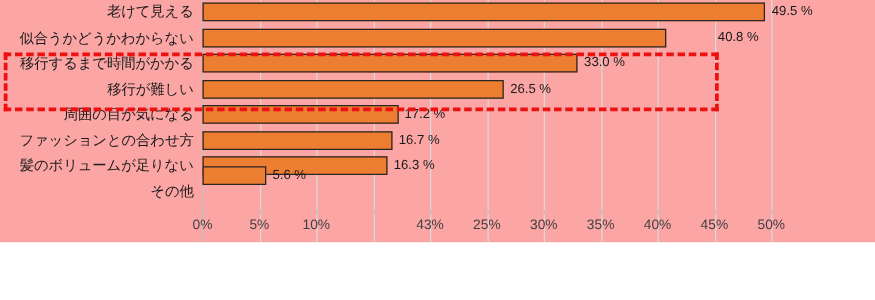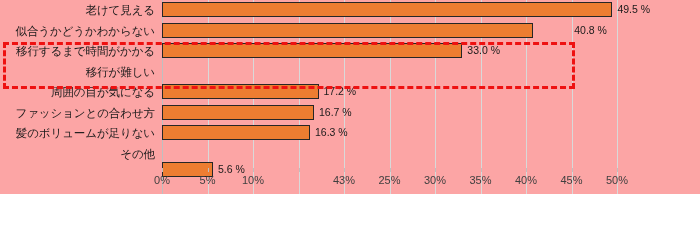--- a/index.html
+++ b/index.html
@@ -162,33 +162,37 @@
         <div class="bar-value" style="left: 450.45px; color: rgb(26, 26, 26);">49.5 %</div>
       </div>
       <div class="bar-row" style="top: 20.5px;">
         <div class="bar" style="width: 371.28px; background: rgb(237, 125, 49); border-color: rgb(38, 38, 38);"></div>
         <div class="bar-value" style="left: 371.28px; color: rgb(26, 26, 26); padding-left: 41px;">40.8 %</div>
       </div>
       <div class="bar-row" style="top: 41px;">
         <div class="bar" style="width: 300.3px; background: rgb(237, 125, 49); border-color: rgb(38, 38, 38);"></div>
         <div class="bar-value" style="left: 300.3px; color: rgb(26, 26, 26);">33.0 %</div>
       </div>
+      <div class="bar-row" style="top: 61.5px;">
+        <div class="bar" style="width: 241.15px; background: rgb(237, 125, 49); border-color: rgb(38, 38, 38);"></div>
+        <div class="bar-value" style="left: 241.15px; color: rgb(26, 26, 26);">26.5 %</div>
+      </div>
       <div class="bar-row" style="top: 82px;">
         <div class="bar" style="width: 156.52px; background: rgb(237, 125, 49); border-color: rgb(38, 38, 38);"></div>
         <div class="bar-value" style="left: 156.52px; color: rgb(26, 26, 26);">17.2 %</div>
       </div>
       <div class="bar-row" style="top: 102.5px;">
         <div class="bar" style="width: 151.97px; background: rgb(237, 125, 49); border-color: rgb(38, 38, 38);"></div>
         <div class="bar-value" style="left: 151.97px; color: rgb(26, 26, 26);">16.7 %</div>
       </div>
       <div class="bar-row" style="top: 123px;">
         <div class="bar" style="width: 148.33px; background: rgb(237, 125, 49); border-color: rgb(38, 38, 38);"></div>
         <div class="bar-value" style="left: 148px; color: rgb(26, 26, 26);">16.3 %</div>
       </div>
-      <div class="bar-row" style="top: 160px;">
+      <div class="bar-row" style="top: 131px;">
         <div class="bar" style="width: 50.96px; background: rgb(237, 125, 49); border-color: rgb(38, 38, 38);"></div>
         <div class="bar-value" style="left: 50.96px; color: rgb(26, 26, 26);">5.6 %</div>
       </div>
     </div>
 
   <div class="xticks">
       <div class="xtickmark" style="left: 162px; background: rgb(191, 191, 191);"></div>
       <div class="xtick" style="left: 162px; color: rgb(63, 63, 63);">0%</div>
       <div class="xtickmark" style="left: 207.5px; background: rgb(191, 191, 191);"></div>
       <div class="xtick" style="left: 207.5px; color: rgb(63, 63, 63);">5%</div>

